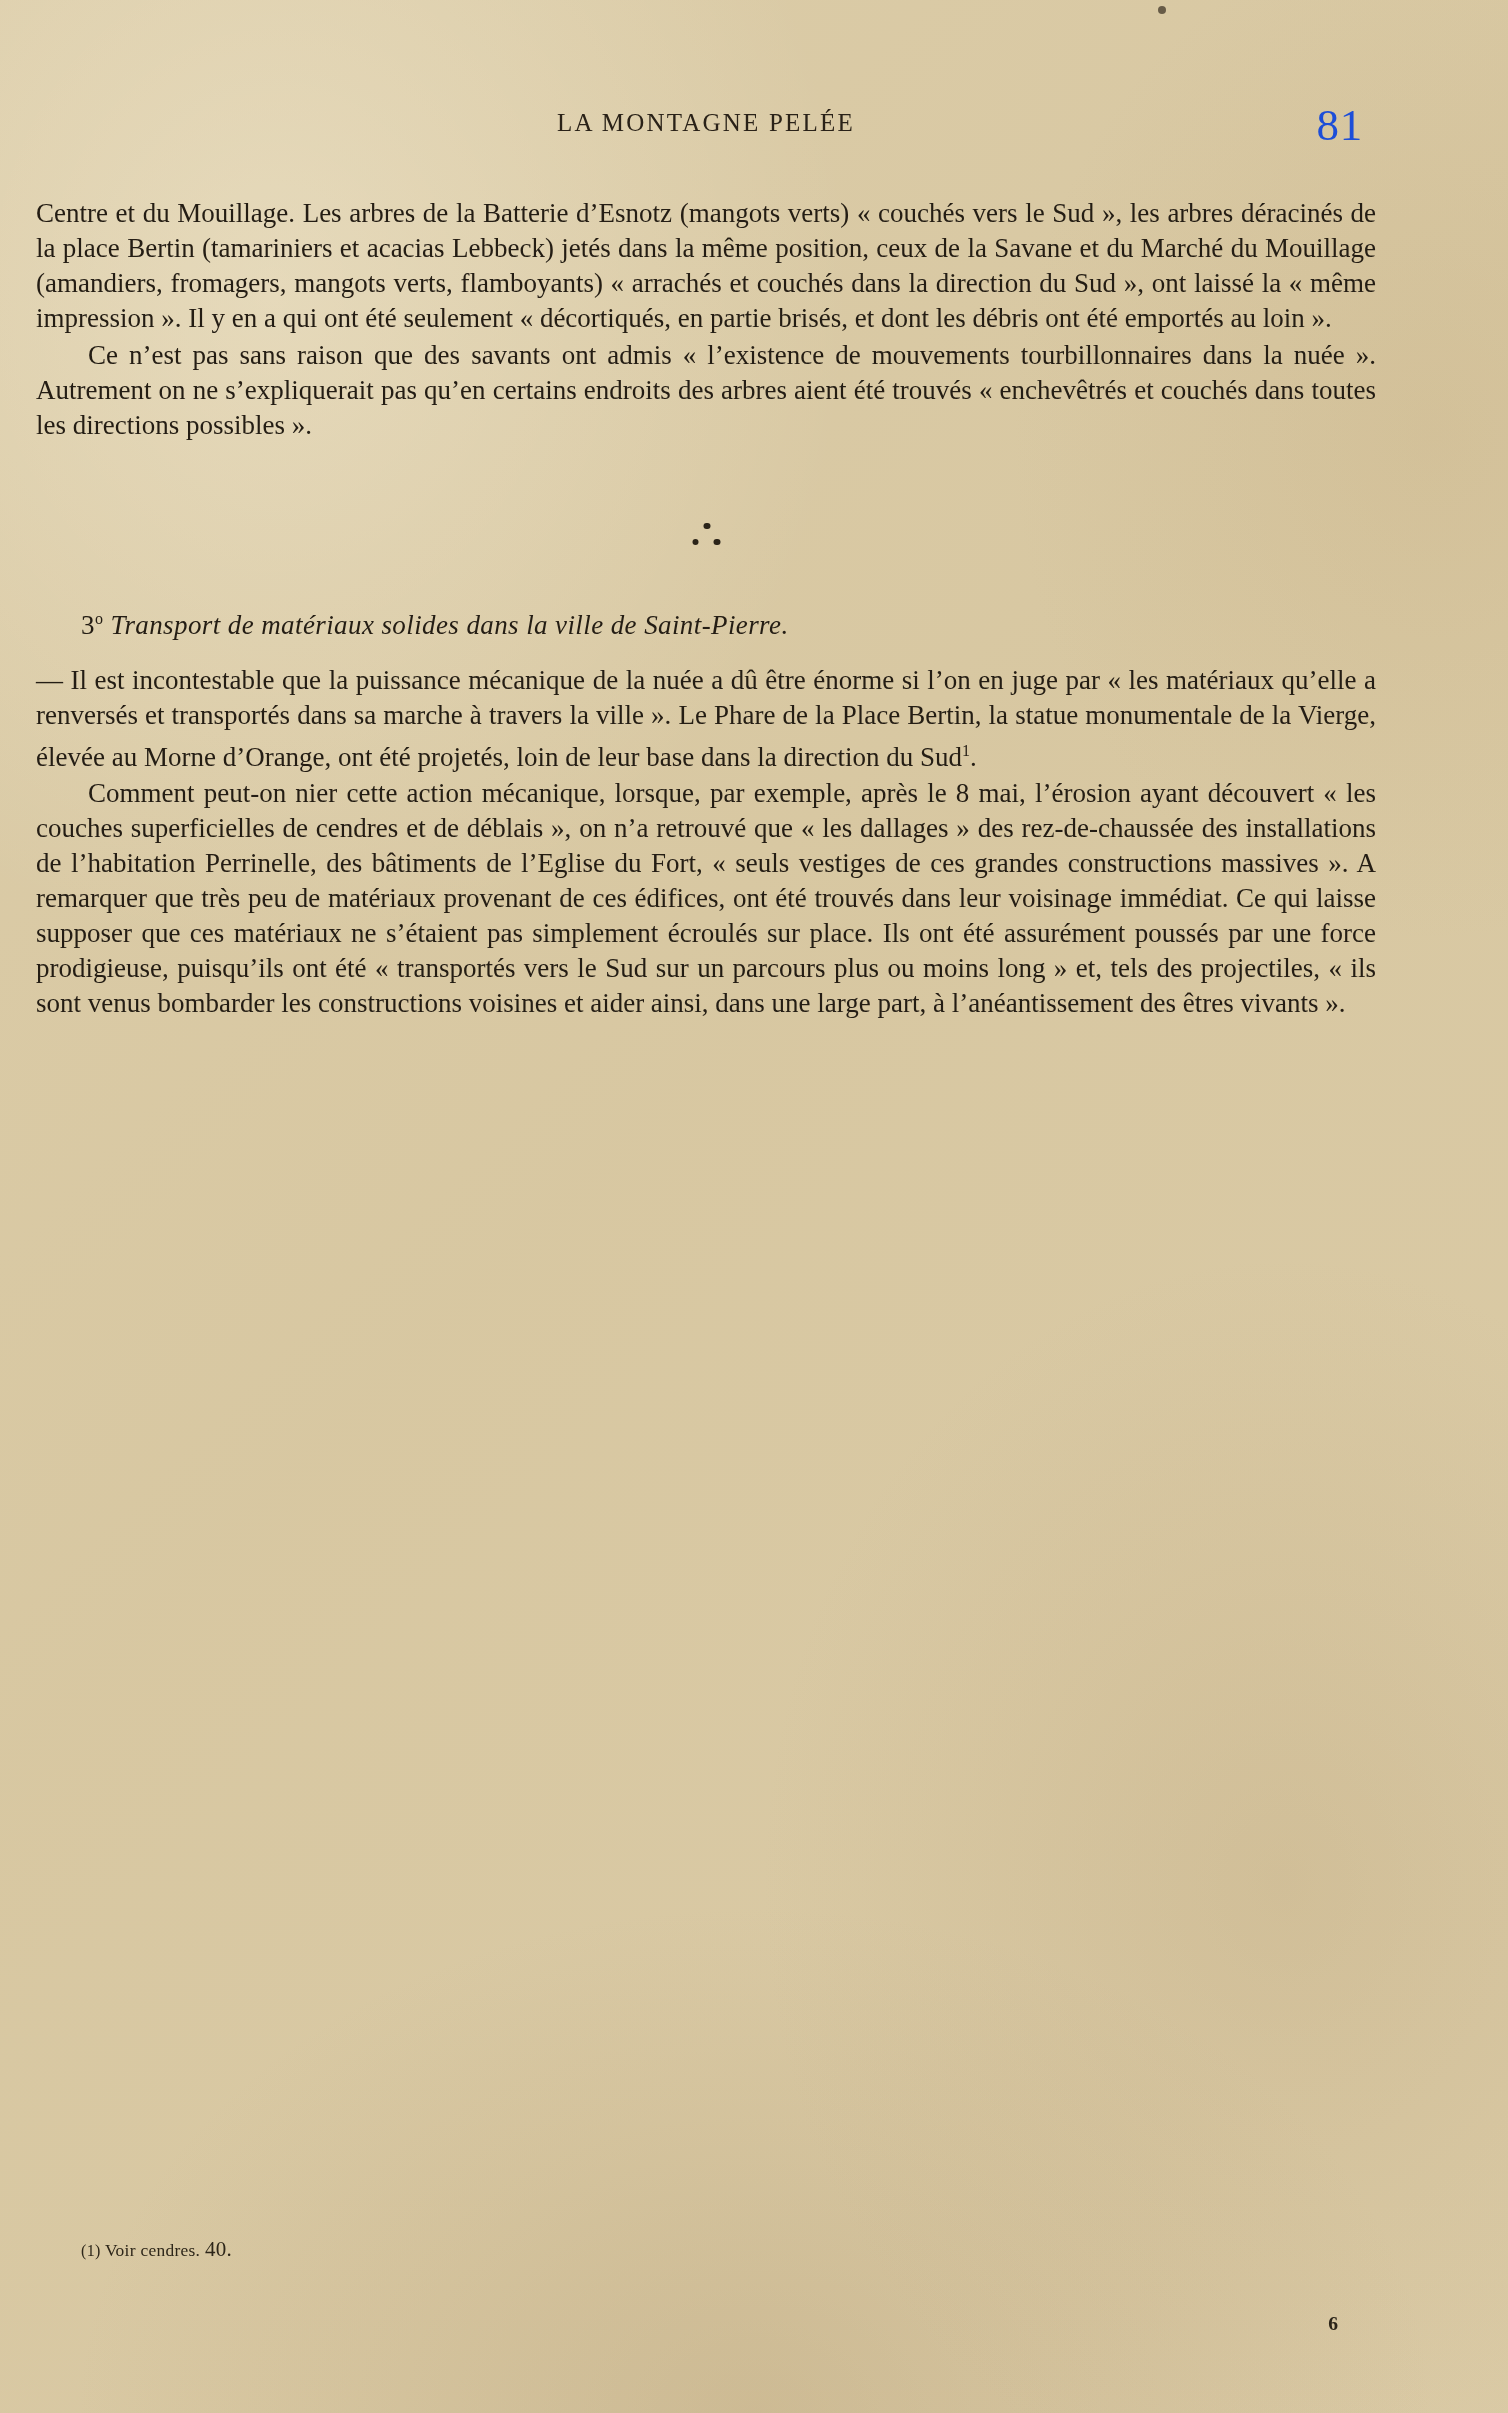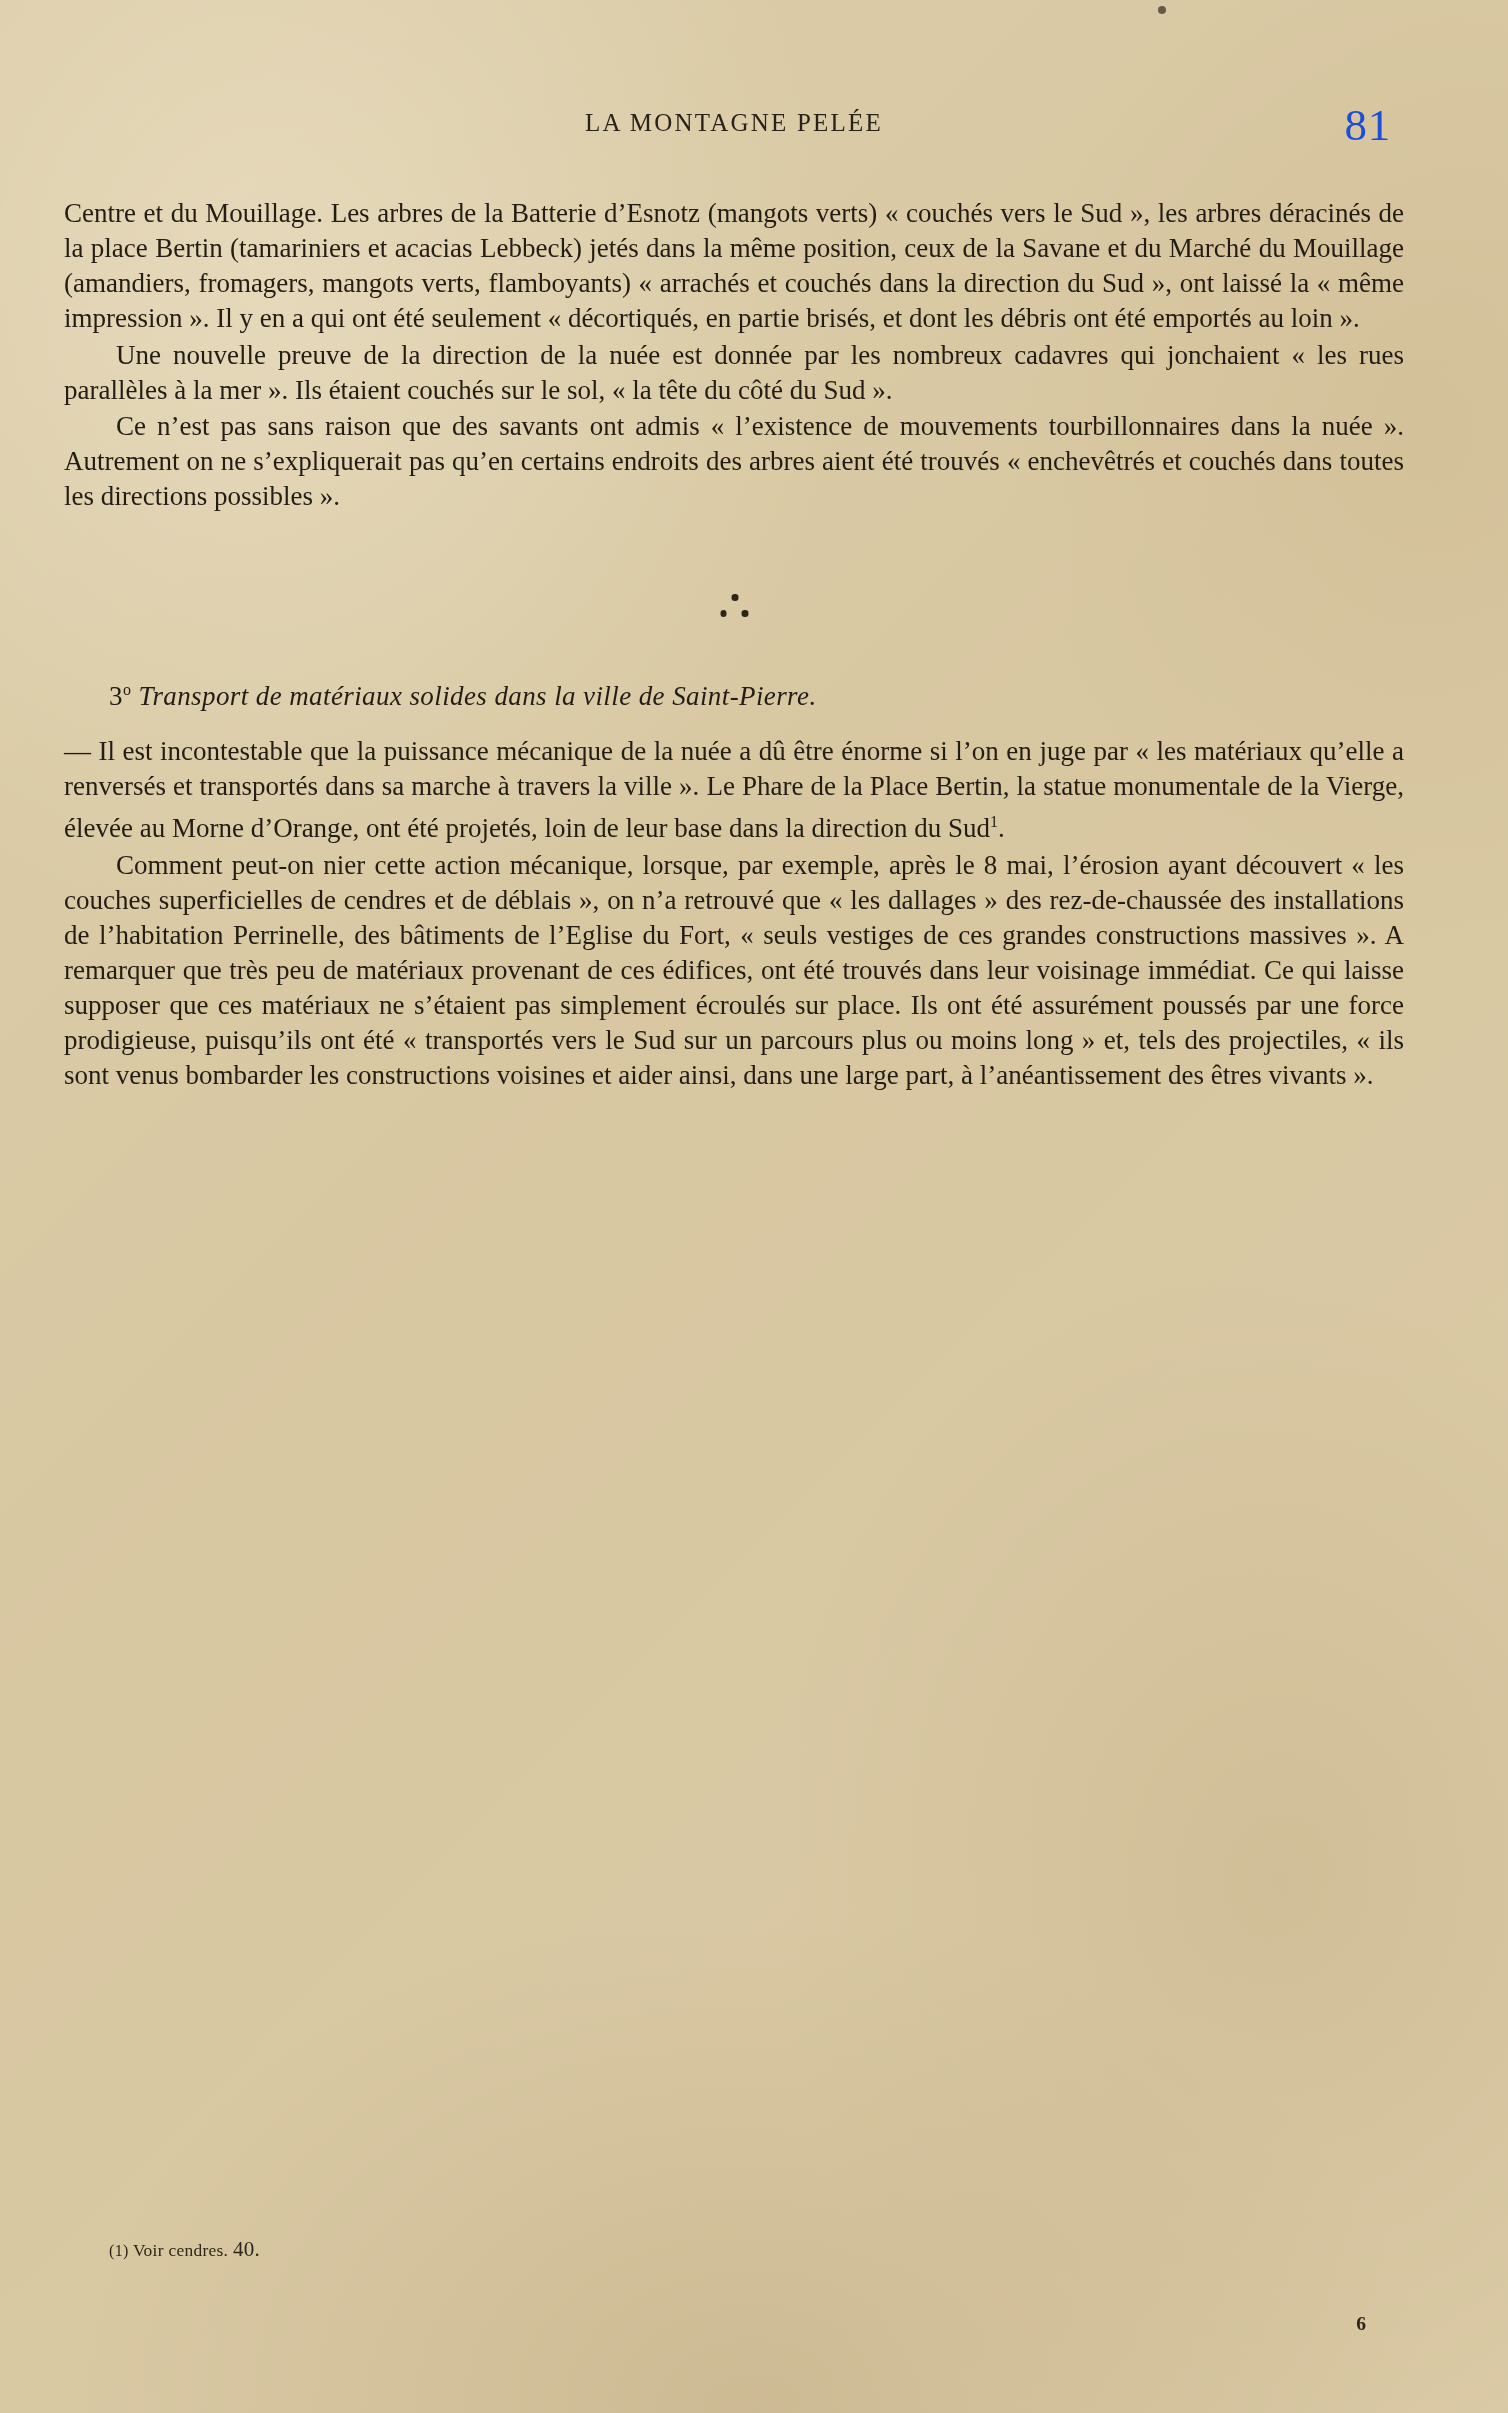--- a/index.html
+++ b/index.html
@@ -26,21 +26,21 @@
       radial-gradient(ellipse 40% 30% at 95% 18%, rgba(196,172,128,0.25), rgba(196,172,128,0) 70%),
       linear-gradient(135deg, rgba(226,212,180,0.35), rgba(206,188,150,0.12) 45%, rgba(222,206,172,0.30));
     pointer-events: none;
   }
   .page {
     position: absolute;
     inset: 0;
   }
   .content {
     position: absolute;
-    left: 64px;
+    left: 36px;
     top: 0;
     width: 1340px;
     height: 2413px;
   }
   .running-head {
     position: absolute;
     left: 0;
     top: 109px;
     width: 1340px;
     text-align: center;
@@ -166,21 +166,20 @@
   <div class="top-speck"></div>
 
   <div class="content">
 
     <div class="running-head">La Montagne Pelée</div>
     <div class="folio"><span>81</span></div>
 
     <div class="body-block">
 
       <p class="para first">Centre et du Mouillage. Les arbres de la Batterie d’Esnotz (mangots verts) « couchés vers le Sud », les arbres déracinés de la place Bertin (tamariniers et acacias Lebbeck) jetés dans la même position, ceux de la Savane et du Marché du Mouillage (amandiers, fromagers, mangots verts, flamboyants) « arrachés et couchés dans la direction du Sud », ont laissé la « même impression ». Il y en a qui ont été seulement « décortiqués, en partie brisés, et dont les débris ont été emportés au loin ».</p>
-      <p class="para">Une nouvelle preuve de la direction de la nuée est donnée par les nombreux cadavres qui jonchaient « les rues parallèles à la mer ». Ils étaient couchés sur le sol, « la tête du côté du Sud ».</p>
       <p class="para">Ce n’est pas sans raison que des savants ont admis « l’existence de mouvements tourbillonnaires dans la nuée ». Autrement on ne s’expliquerait pas qu’en certains endroits des arbres aient été trouvés « enchevêtrés et couchés dans toutes les directions possibles ».</p>
 
       <div class="ornament">
         <div class="dots">
           <span class="d d1"></span>
           <span class="d d2"></span>
           <span class="d d3"></span>
         </div>
       </div>
 

